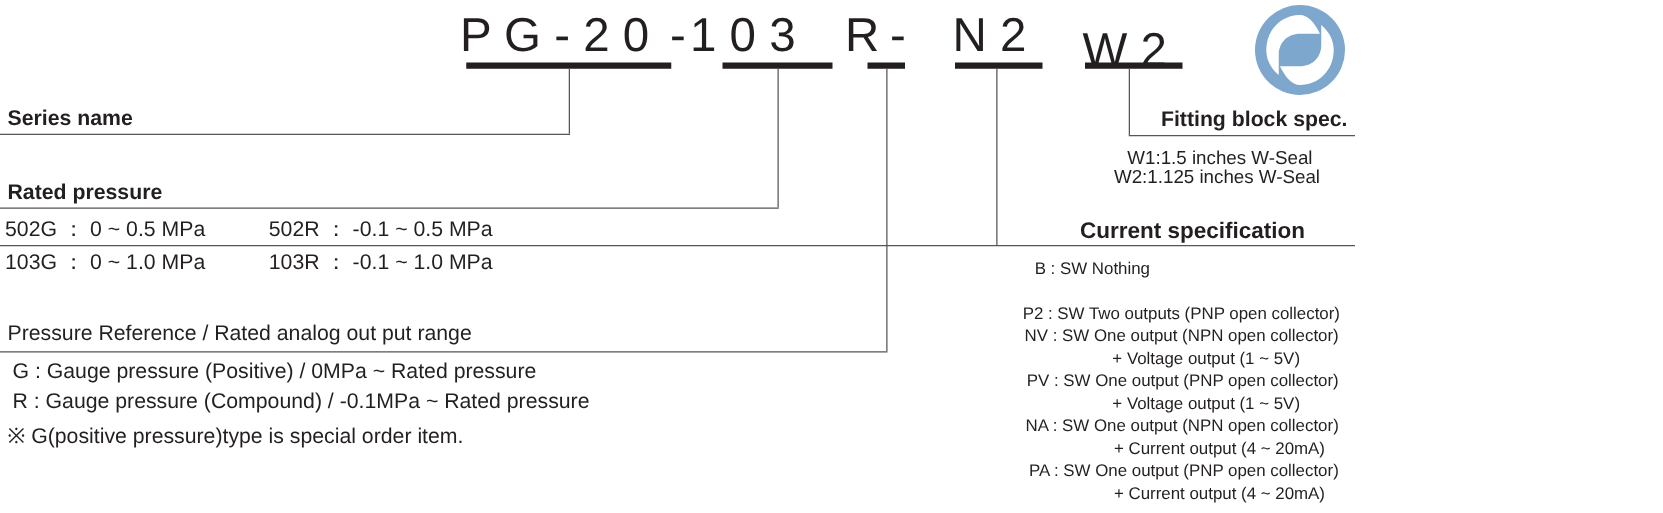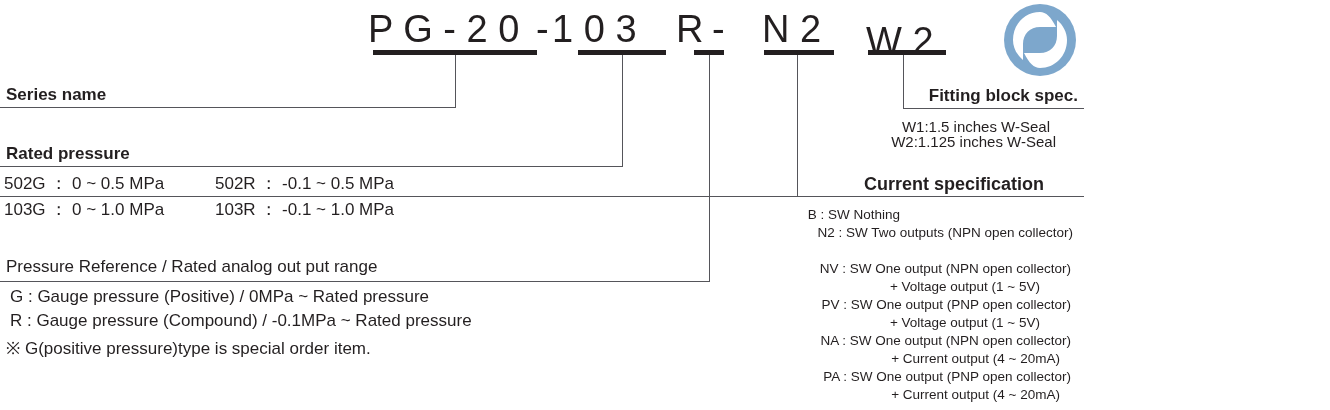--- a/index.html
+++ b/index.html
@@ -157,22 +157,22 @@
   <div class="txt b-left" style="left:10px; top:312px;">R : Gauge pressure (Compound) / -0.1MPa ~ Rated pressure</div>
   <div class="txt b-left" style="left:6px; top:340px;">※ G(positive pressure)type is special order item.</div>
 
   <div class="txt h-right" style="right:6px; top:87px;">Fitting block spec.</div>
 
   <div class="txt b-right" style="right:34px; top:119px;">W1:1.5 inches W-Seal</div>
   <div class="txt b-right" style="right:28px; top:134px;">W2:1.125 inches W-Seal</div>
 
   <div class="txt h-right" style="right:40px; top:175px; font-size:18px;">Current specification</div>
 
-  <div class="txt b-right-sm" style="right:184px; top:207px;">B : SW Nothing</div>
-  <div class="txt b-right-sm" style="right:11px; top:225px;">N2 : SW Two outputs (NPN open collector)</div>
+  <div class="txt b-right-sm" style="right:164px; top:207px;">B : SW Nothing</div>
+  <div class="txt b-right-sm" style="right:12px; top:243px;">P2 : SW Two outputs (PNP open collector)</div>
   <div class="txt b-right-sm" style="right:13px; top:261px;">NV : SW One output (NPN open collector)</div>
   <div class="txt b-right-sm" style="right:44px; top:279px;">+ Voltage output (1 ~ 5V)</div>
   <div class="txt b-right-sm" style="right:13px; top:297px;">PV : SW One output (PNP open collector)</div>
   <div class="txt b-right-sm" style="right:44px; top:315px;">+ Voltage output (1 ~ 5V)</div>
   <div class="txt b-right-sm" style="right:13px; top:333px;">NA : SW One output (NPN open collector)</div>
   <div class="txt b-right-sm" style="right:24px; top:351px;">+ Current output (4 ~ 20mA)</div>
   <div class="txt b-right-sm" style="right:13px; top:369px;">PA : SW One output (PNP open collector)</div>
   <div class="txt b-right-sm" style="right:24px; top:387px;">+ Current output (4 ~ 20mA)</div>
 
   <div class="logo-wrap">

